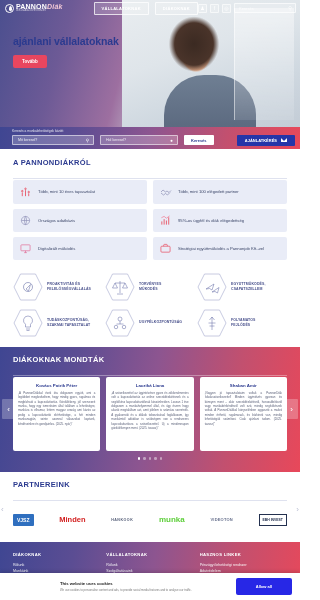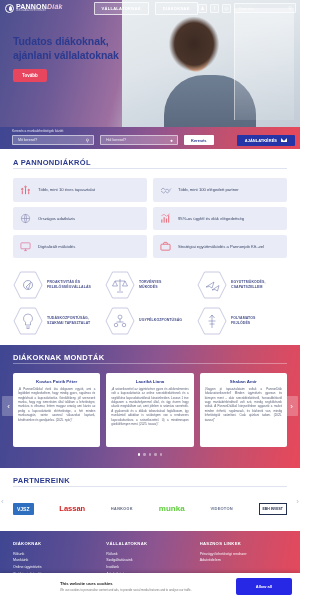--- a/index.html
+++ b/index.html
@@ -129,21 +129,21 @@
   .quote-btn .env { width: 6px; height: 4.5px; background: #fff; border-radius: .5px; position: relative; }
   .quote-btn .env:after {
     content:""; position:absolute; left:0; top:0; width:0; height:0;
     border-left:3px solid transparent; border-right:3px solid transparent; border-top:3px solid #2535a8;
   }
 
   
   .sec { padding: 9px 13px 0 13px; }
   .sec-title {
     font-size: 7.5px; font-weight: bold; color: #2b3a8f; letter-spacing: .3px;
-    padding-bottom: 1px; border-bottom: .6px solid #dfe2ef; margin-bottom: 9px;
+    padding-bottom: 11px; border-bottom: .6px solid #dfe2ef; margin-bottom: 1px;
   }
 
   
   .about-grid { display: grid; grid-template-columns: 1fr 1fr; gap: 5px 6px; }
   .about-card {
     background: #e9ecf7; border-radius: 2px; display: flex; align-items: center;
     gap: 6px; padding: 6px 6px; min-height: 22px;
   }
   .about-card .ic { width: 13px; flex: 0 0 13px; display: flex; justify-content: center; }
   .about-card .tx { font-size: 4.2px; color: #3b4668; line-height: 1.35; }
@@ -242,21 +242,20 @@
         <div class="sq-icon">◎</div>
         <div class="topsearch">
           <input type="text" placeholder="Keresés" style="">
           <span class="mag">⚲</span>
         </div>
       </div>
     </div>
 
     <div class="hero-copy">
       <div class="hero-title">
-        <div>Tudatos diákoknak,</div>
         <div>ajánlani vállalatoknak</div>
       </div>
       <button class="hero-btn">Tovább</button>
     </div>
   </div>
 
   <div class="searchstrip">
     <div class="hint">Keresés a munkalehetőségek között</div>
 
     <div class="sfield one">
@@ -467,21 +466,21 @@
   </div>
 
   <div class="partners">
     <div class="sec-title">PARTNEREINK</div>
 
     <button class="parr l">‹</button>
     <button class="parr r">›</button>
 
     <div class="plogos">
       <div class="plogo" style="color:#1b4fa0;background:#2f6fbf;color:#fff;padding:3px 4px;border-radius:1px;font-size:5px;">VJSZ</div>
-      <div class="plogo" style="color:#d32020;font-size:7.5px;">Lassan</div>
+      <div class="plogo" style="color:#d32020;font-size:7.5px;">Minden</div>
       <div class="plogo" style="color:#57607a;font-size:3.6px;letter-spacing:.5px;">HANKOOK</div>
       <div class="plogo" style="color:#5fcf3c;font-size:8px;">munka</div>
       <div class="plogo" style="color:#6b7490;font-size:4px;letter-spacing:.2px;">VIDEOTON</div>
       <div class="plogo" style="color:#23304f;font-size:3.4px;border:1px solid #23304f;padding:3px 3px;">EBH INVEST</div>
     </div>
   </div>
 
   <div class="footer">
 
     <div class="fcol">

